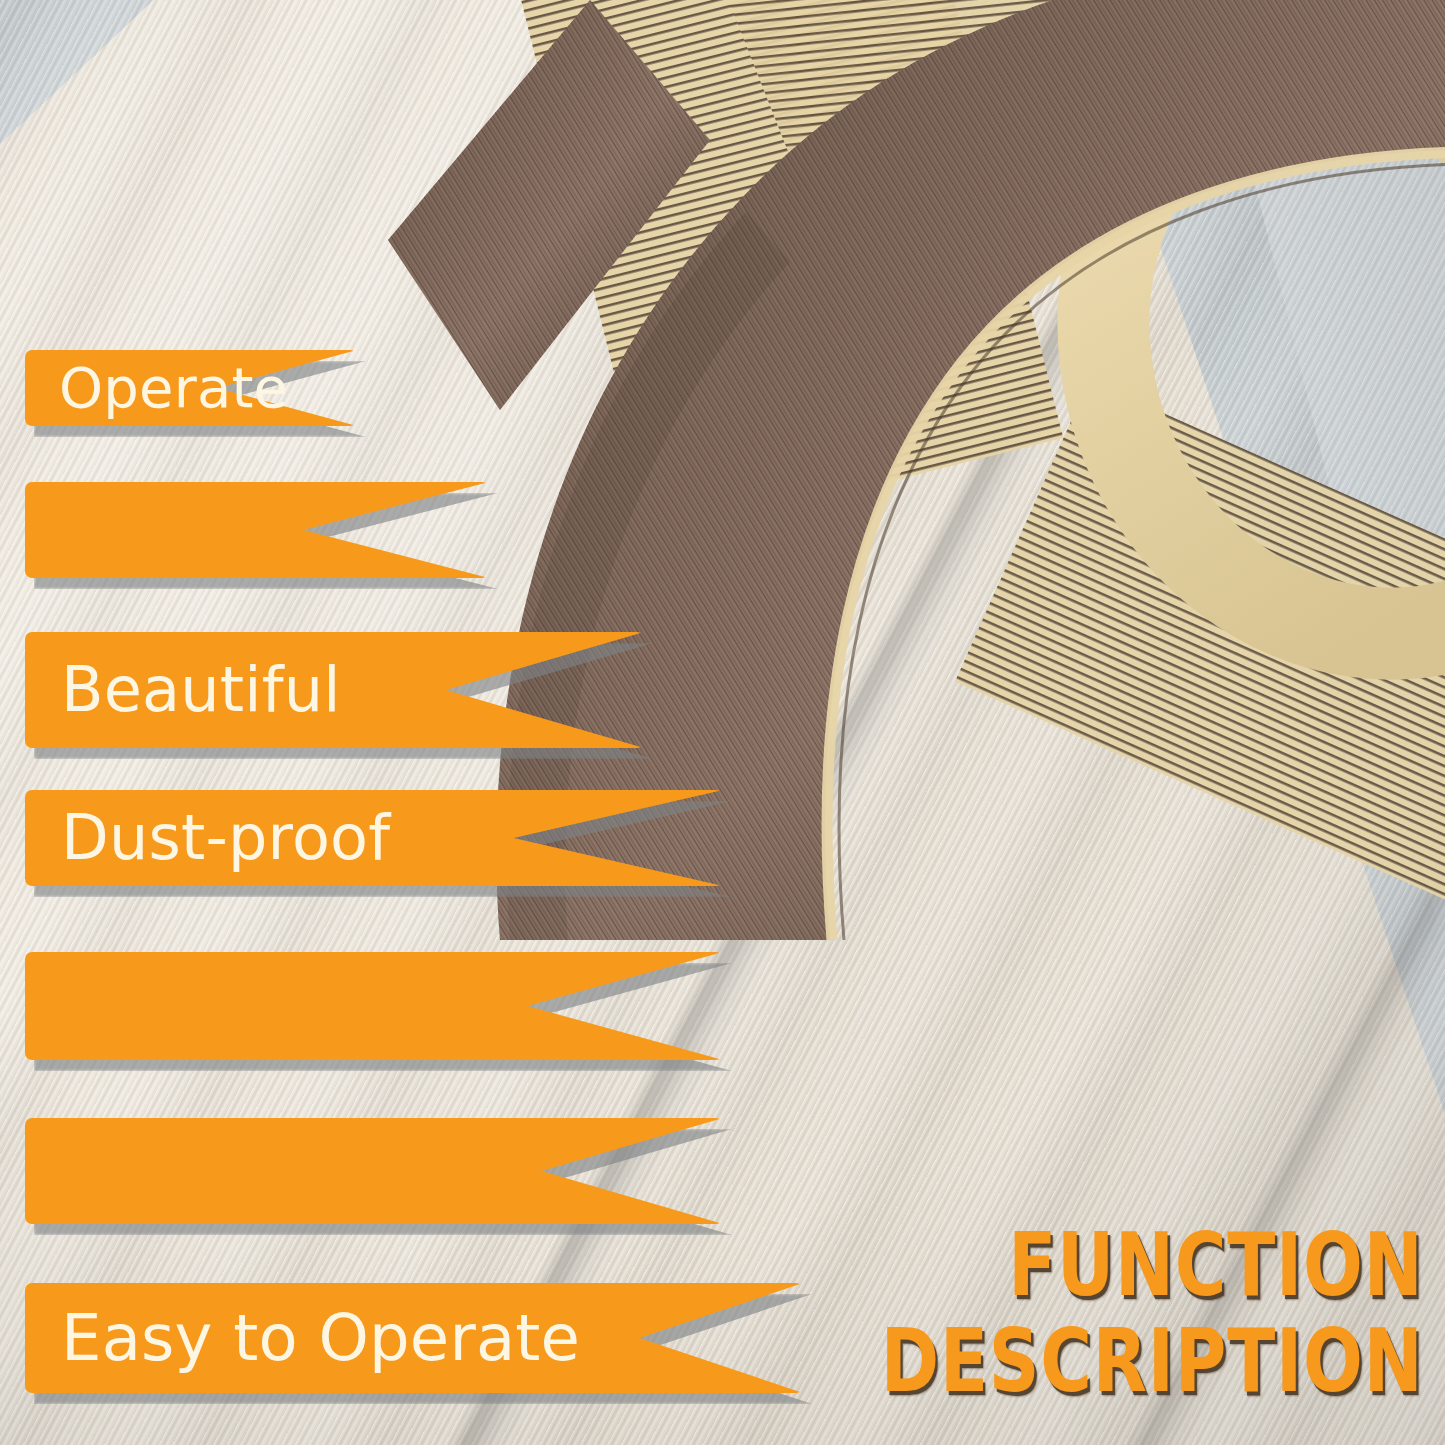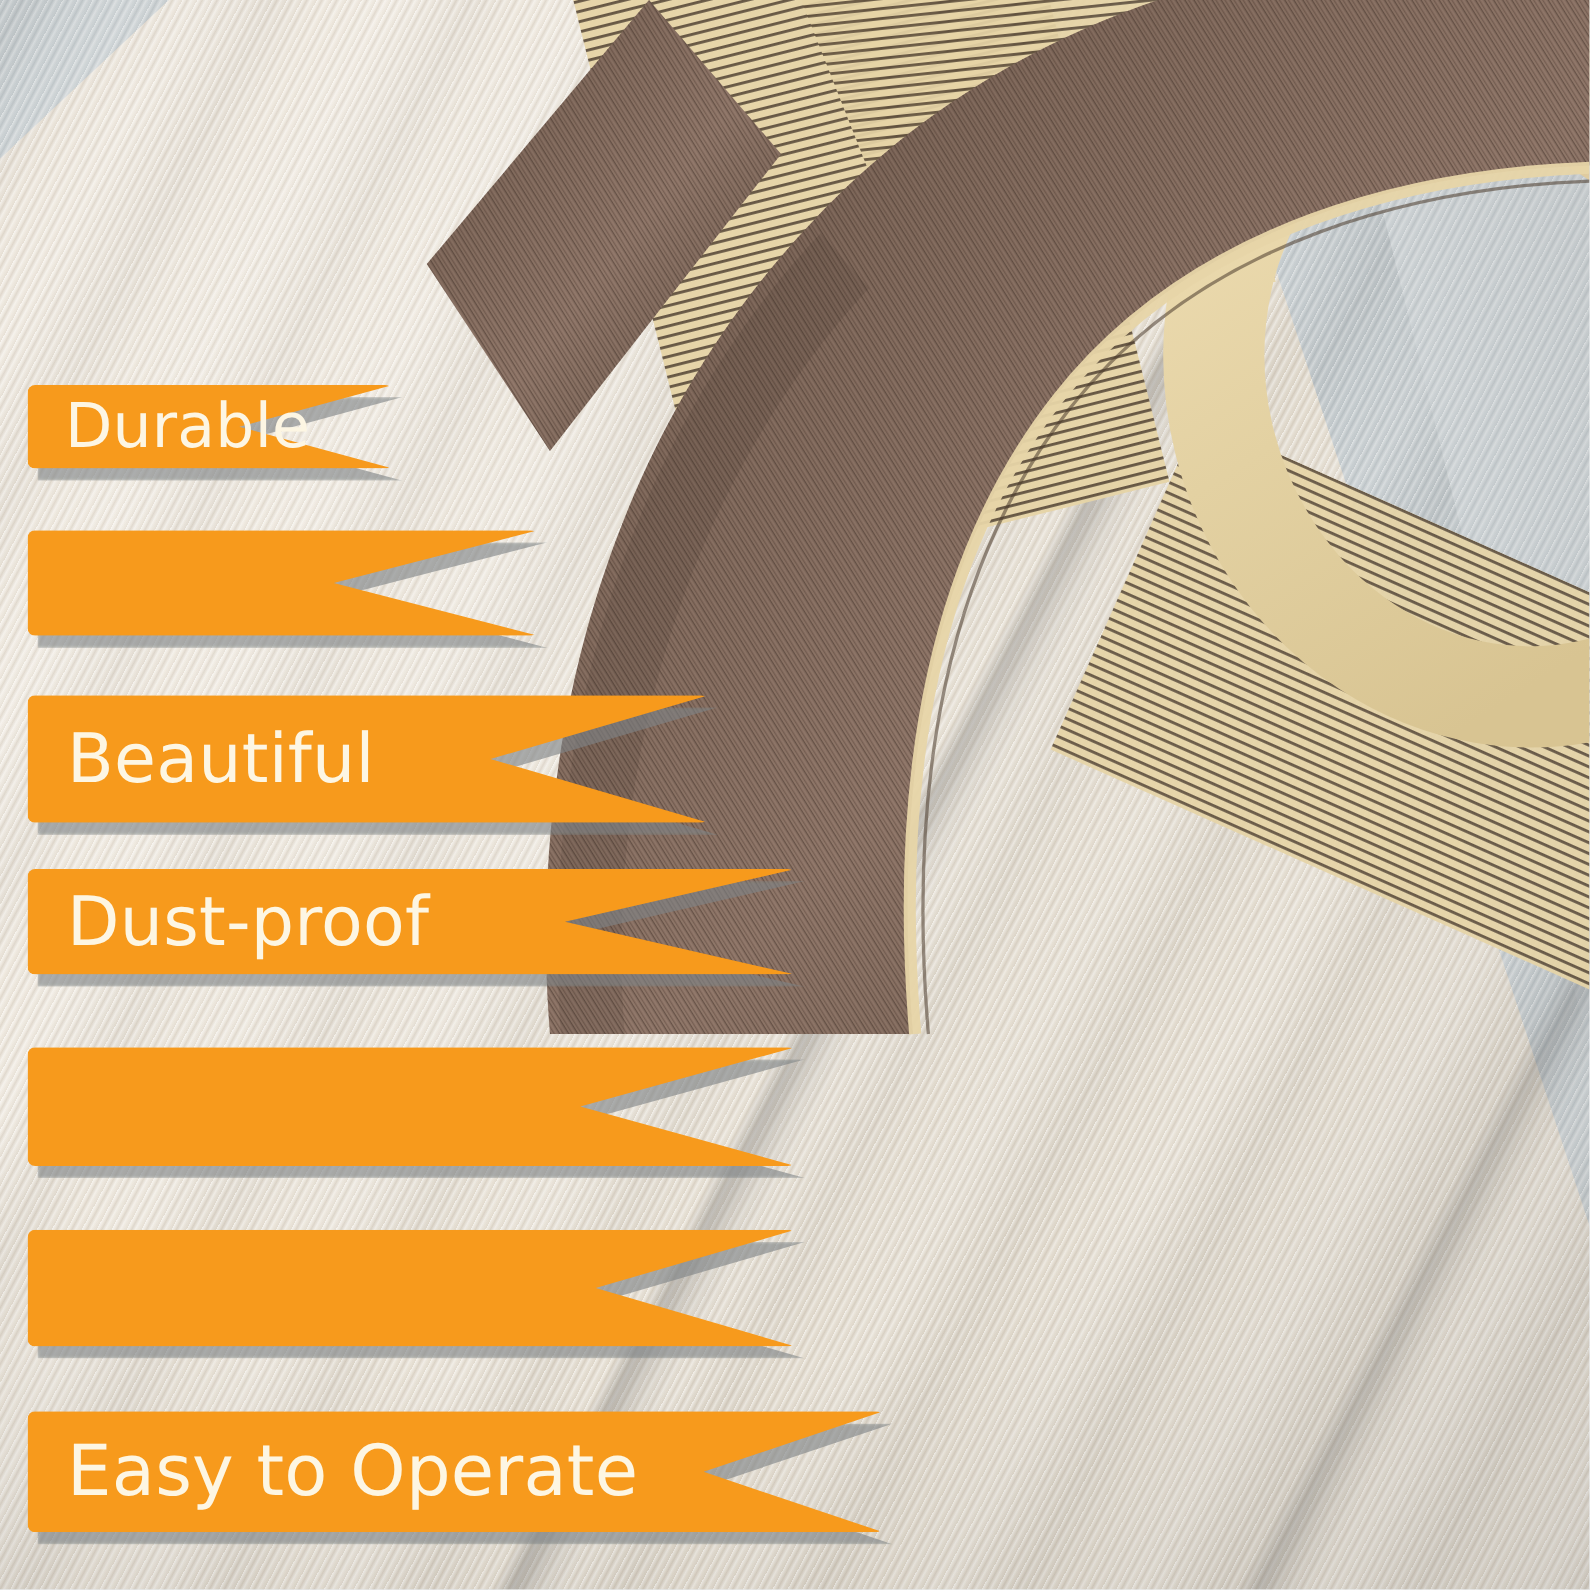--- a/index.html
+++ b/index.html
@@ -271,21 +271,21 @@
         <path d="M 130 1000 C 112 770, 170 480, 366 272 L 410 322
                  C 230 516, 170 784, 188 1000 Z" fill="#2A211B" opacity=".30"></path>
       </g>
     </svg>
   </div>
 
   <div class="ribbons">
       <div class="ribbon" style="left: 25px; top: 350px; width: 298px; height: 76px; padding-left: 34px;">
         <div class="ribbon-shadow" style="clip-path: polygon(0% 0%, 100% 0%, 58% 50%, 100% 100%, 0% 100%);"></div>
         <div class="ribbon-body" style="clip-path: polygon(0% 0%, 100% 0%, 58% 50%, 100% 100%, 0% 100%);"></div>
-        <span class="ribbon-label" style="font-size: 56px;">Durable</span>
+        <span class="ribbon-label" style="font-size: 56px;">Operate</span>
       </div>
       <div class="ribbon" style="left: 25px; top: 482px; width: 428px; height: 96px; padding-left: 36px;">
         <div class="ribbon-shadow" style="clip-path: polygon(0% 0%, 100% 0%, 60% 50%, 100% 100%, 0% 100%);"></div>
         <div class="ribbon-body" style="clip-path: polygon(0% 0%, 100% 0%, 60% 50%, 100% 100%, 0% 100%);"></div>
       </div>
       <div class="ribbon" style="left: 25px; top: 632px; width: 583px; height: 116px; padding-left: 36px;">
         <div class="ribbon-shadow" style="clip-path: polygon(0% 0%, 100% 0%, 68% 50%, 100% 100%, 0% 100%);"></div>
         <div class="ribbon-body" style="clip-path: polygon(0% 0%, 100% 0%, 68% 50%, 100% 100%, 0% 100%);"></div>
         <span class="ribbon-label" style="font-size: 62px;">Beautiful</span>
       </div>
@@ -302,14 +302,18 @@
         <div class="ribbon-shadow" style="clip-path: polygon(0% 0%, 100% 0%, 74% 50%, 100% 100%, 0% 100%);"></div>
         <div class="ribbon-body" style="clip-path: polygon(0% 0%, 100% 0%, 74% 50%, 100% 100%, 0% 100%);"></div>
       </div>
       <div class="ribbon" style="left: 25px; top: 1283px; width: 742px; height: 110px; padding-left: 36px;">
         <div class="ribbon-shadow" style="clip-path: polygon(0% 0%, 100% 0%, 79% 50%, 100% 100%, 0% 100%);"></div>
         <div class="ribbon-body" style="clip-path: polygon(0% 0%, 100% 0%, 79% 50%, 100% 100%, 0% 100%);"></div>
         <span class="ribbon-label" style="font-size: 64px;">Easy to Operate</span>
       </div>
     </div>
 
+  <div id="function-heading">
+    <span class="fh-line" id="fh-l1">FUNCTION</span>
+    <span class="fh-line" id="fh-l2">DESCRIPTION</span>
+  </div>
 
 </div>
 
 </body></html>

